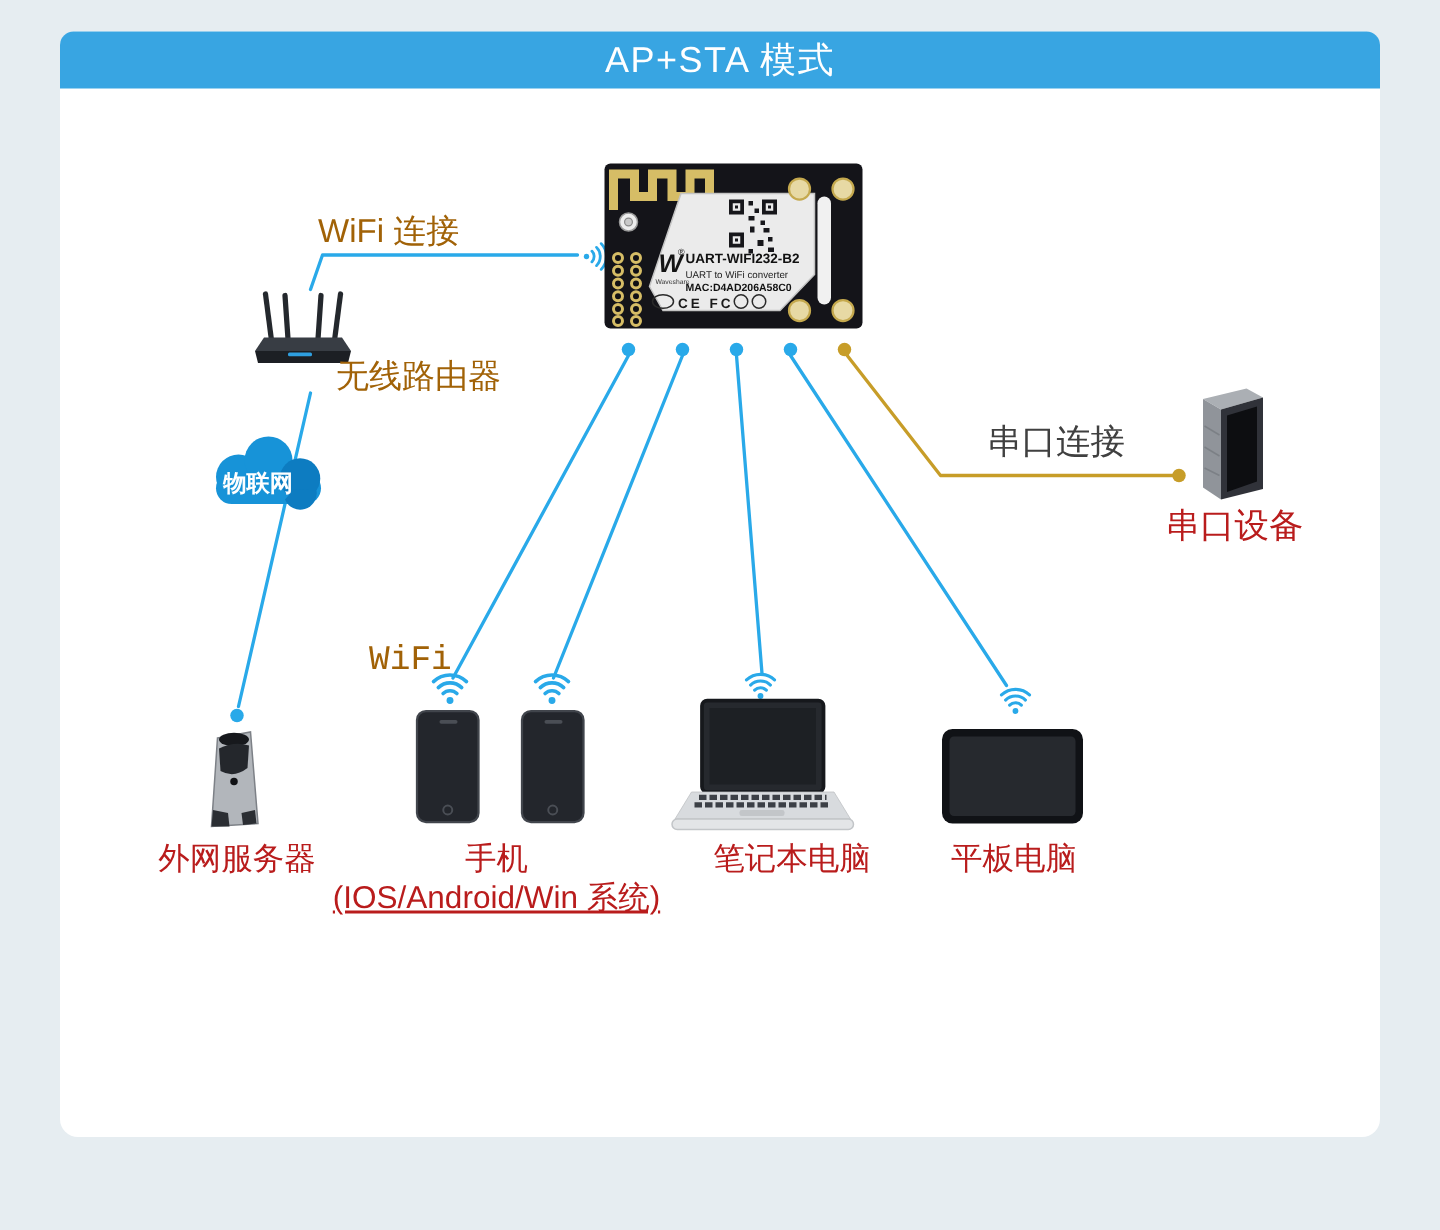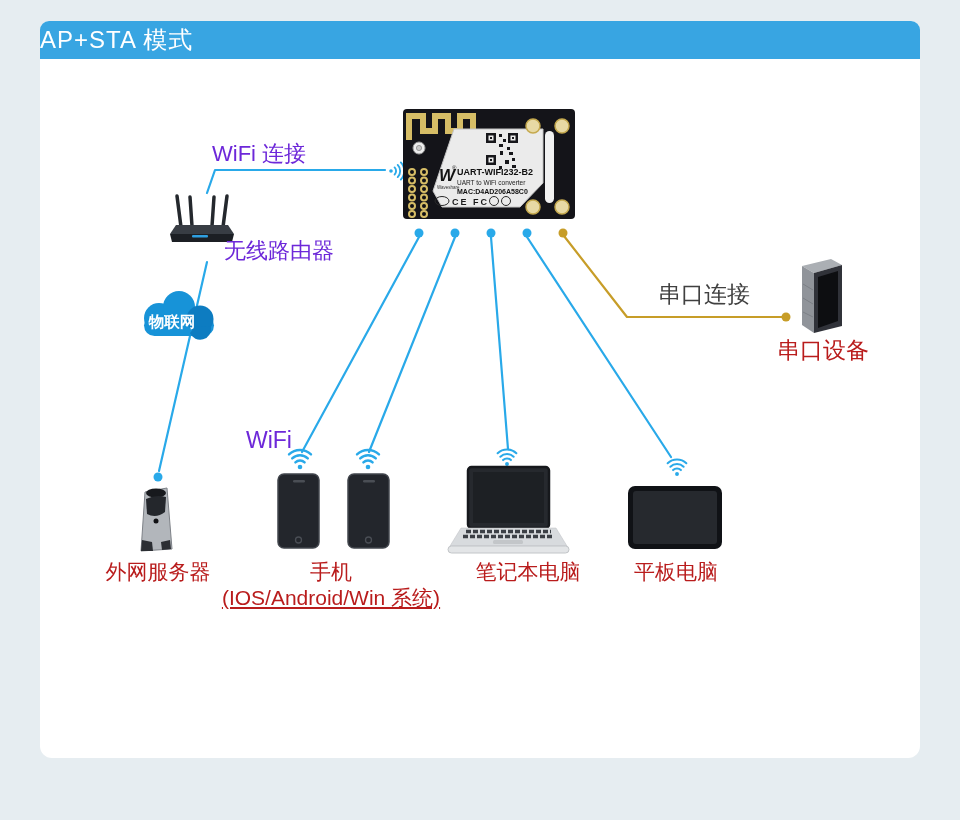--- a/index.html
+++ b/index.html
@@ -9,29 +9,29 @@
     font-family:"Liberation Sans",sans-serif;
     overflow:hidden;
   }
   .card-bg{
     position:absolute;left:40px;top:21px;width:880px;height:737px;
     background:#ffffff;border-radius:9px 9px 12px 12px;
   }
   .header{
     position:absolute;left:40px;top:21px;width:880px;height:38px;
     background:#38a5e2;border-radius:9px 9px 0 0;
-    display:flex;align-items:center;justify-content:flex-start;
+    display:flex;align-items:center;justify-content:center;
   }
   .header .title{
     color:#ffffff;font-size:24px;letter-spacing:1px;
   }
   svg.canvas{position:absolute;left:0;top:0;width:960px;height:820px;}
   svg text{font-family:"Liberation Sans","DejaVu Sans",sans-serif;}
   .lbl{position:absolute;white-space:nowrap;}
-  .blue{color:#6d28d9;text-align:center;}
+  .blue{color:#a16207;text-align:center;}
   .gold{color:#404040;}
   .dark{color:#b91c1c;}
   .f22{font-size:22px;}
   .f23{font-size:23px;}
   .f21{font-size:21px;}
   .center{transform:translateX(-50%);}
   .desc{
     position:absolute;left:70px;top:657px;width:820px;
     text-align:center;color:#595959;font-size:20px;line-height:33px;
   }
@@ -205,21 +205,21 @@
     <line x1="803" y1="284" x2="813" y2="290" stroke="#7c8086" stroke-width="1"></line>
     <line x1="803" y1="298" x2="813" y2="304" stroke="#7c8086" stroke-width="1"></line>
     <line x1="803" y1="312" x2="813" y2="317" stroke="#7c8086" stroke-width="1"></line>
     <polygon points="814,273 842,265 842,326 814,333" fill="#303239"></polygon>
     <polygon points="818,277 838,271 838,321 818,328" fill="#0d0e11"></polygon>
   </g>
 </svg>
 
 <div class="lbl blue f22" style="left:212px;top:139px;">WiFi 连接</div>
 <div class="lbl blue f22" style="left:224px;top:236px;">无线路由器</div>
-<div class="lbl blue f23" style="left:246px;top:427px;">WiFi</div>
+<div class="lbl blue f23" style="left:246px;top:427px;font-family:Liberation Mono, monospace;">WiFi</div>
 <div class="lbl gold f23" style="left:658px;top:279px;">串口连接</div>
 <div class="lbl dark f23" style="left:777px;top:335px;">串口设备</div>
 <div class="lbl dark f21 center" style="left:158px;top:558px;">外网服务器</div>
 <div class="lbl dark f21 center" style="left:331px;top:558px;">手机</div>
 <div class="lbl dark f21 center" style="left:331px;top:584px;text-decoration:underline;">(IOS/Android/Win 系统)</div>
 <div class="lbl dark f21 center" style="left:508px;top:558px;margin-left:20px;">笔记本电脑</div>
 <div class="lbl dark f21 center" style="left:676px;top:558px;">平板电脑</div>
 
 <div class="desc">
 </div>

